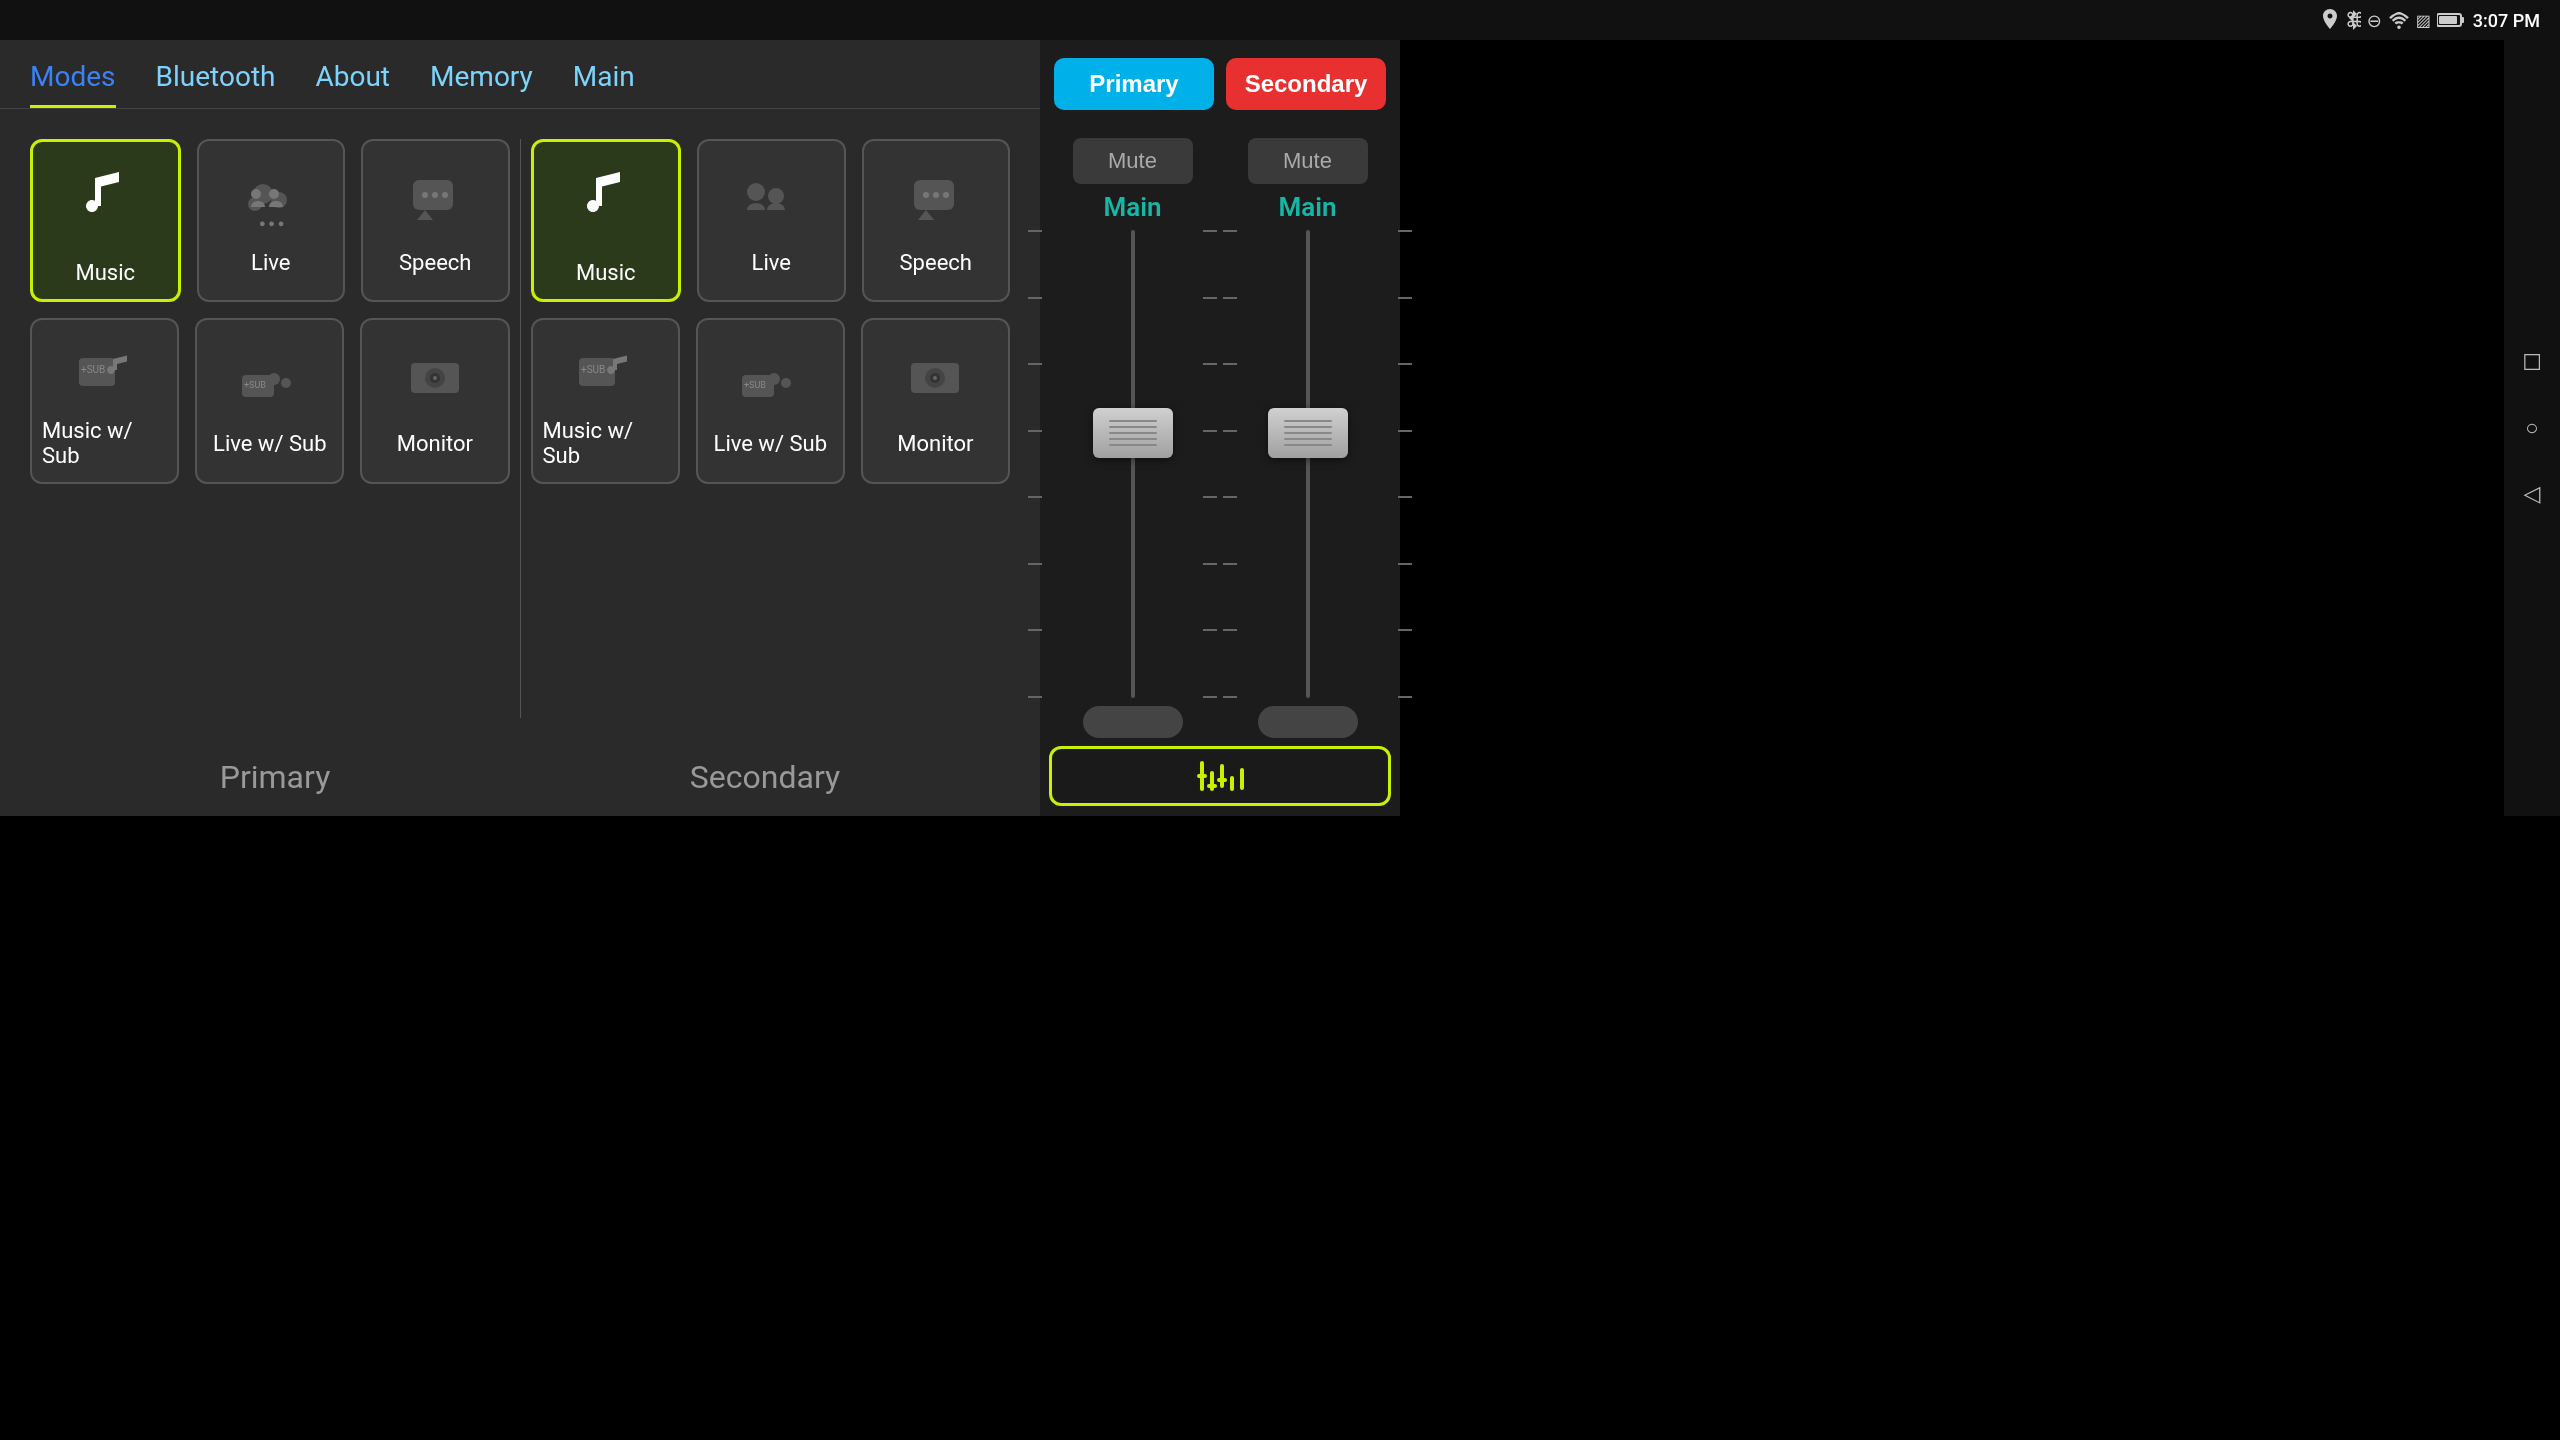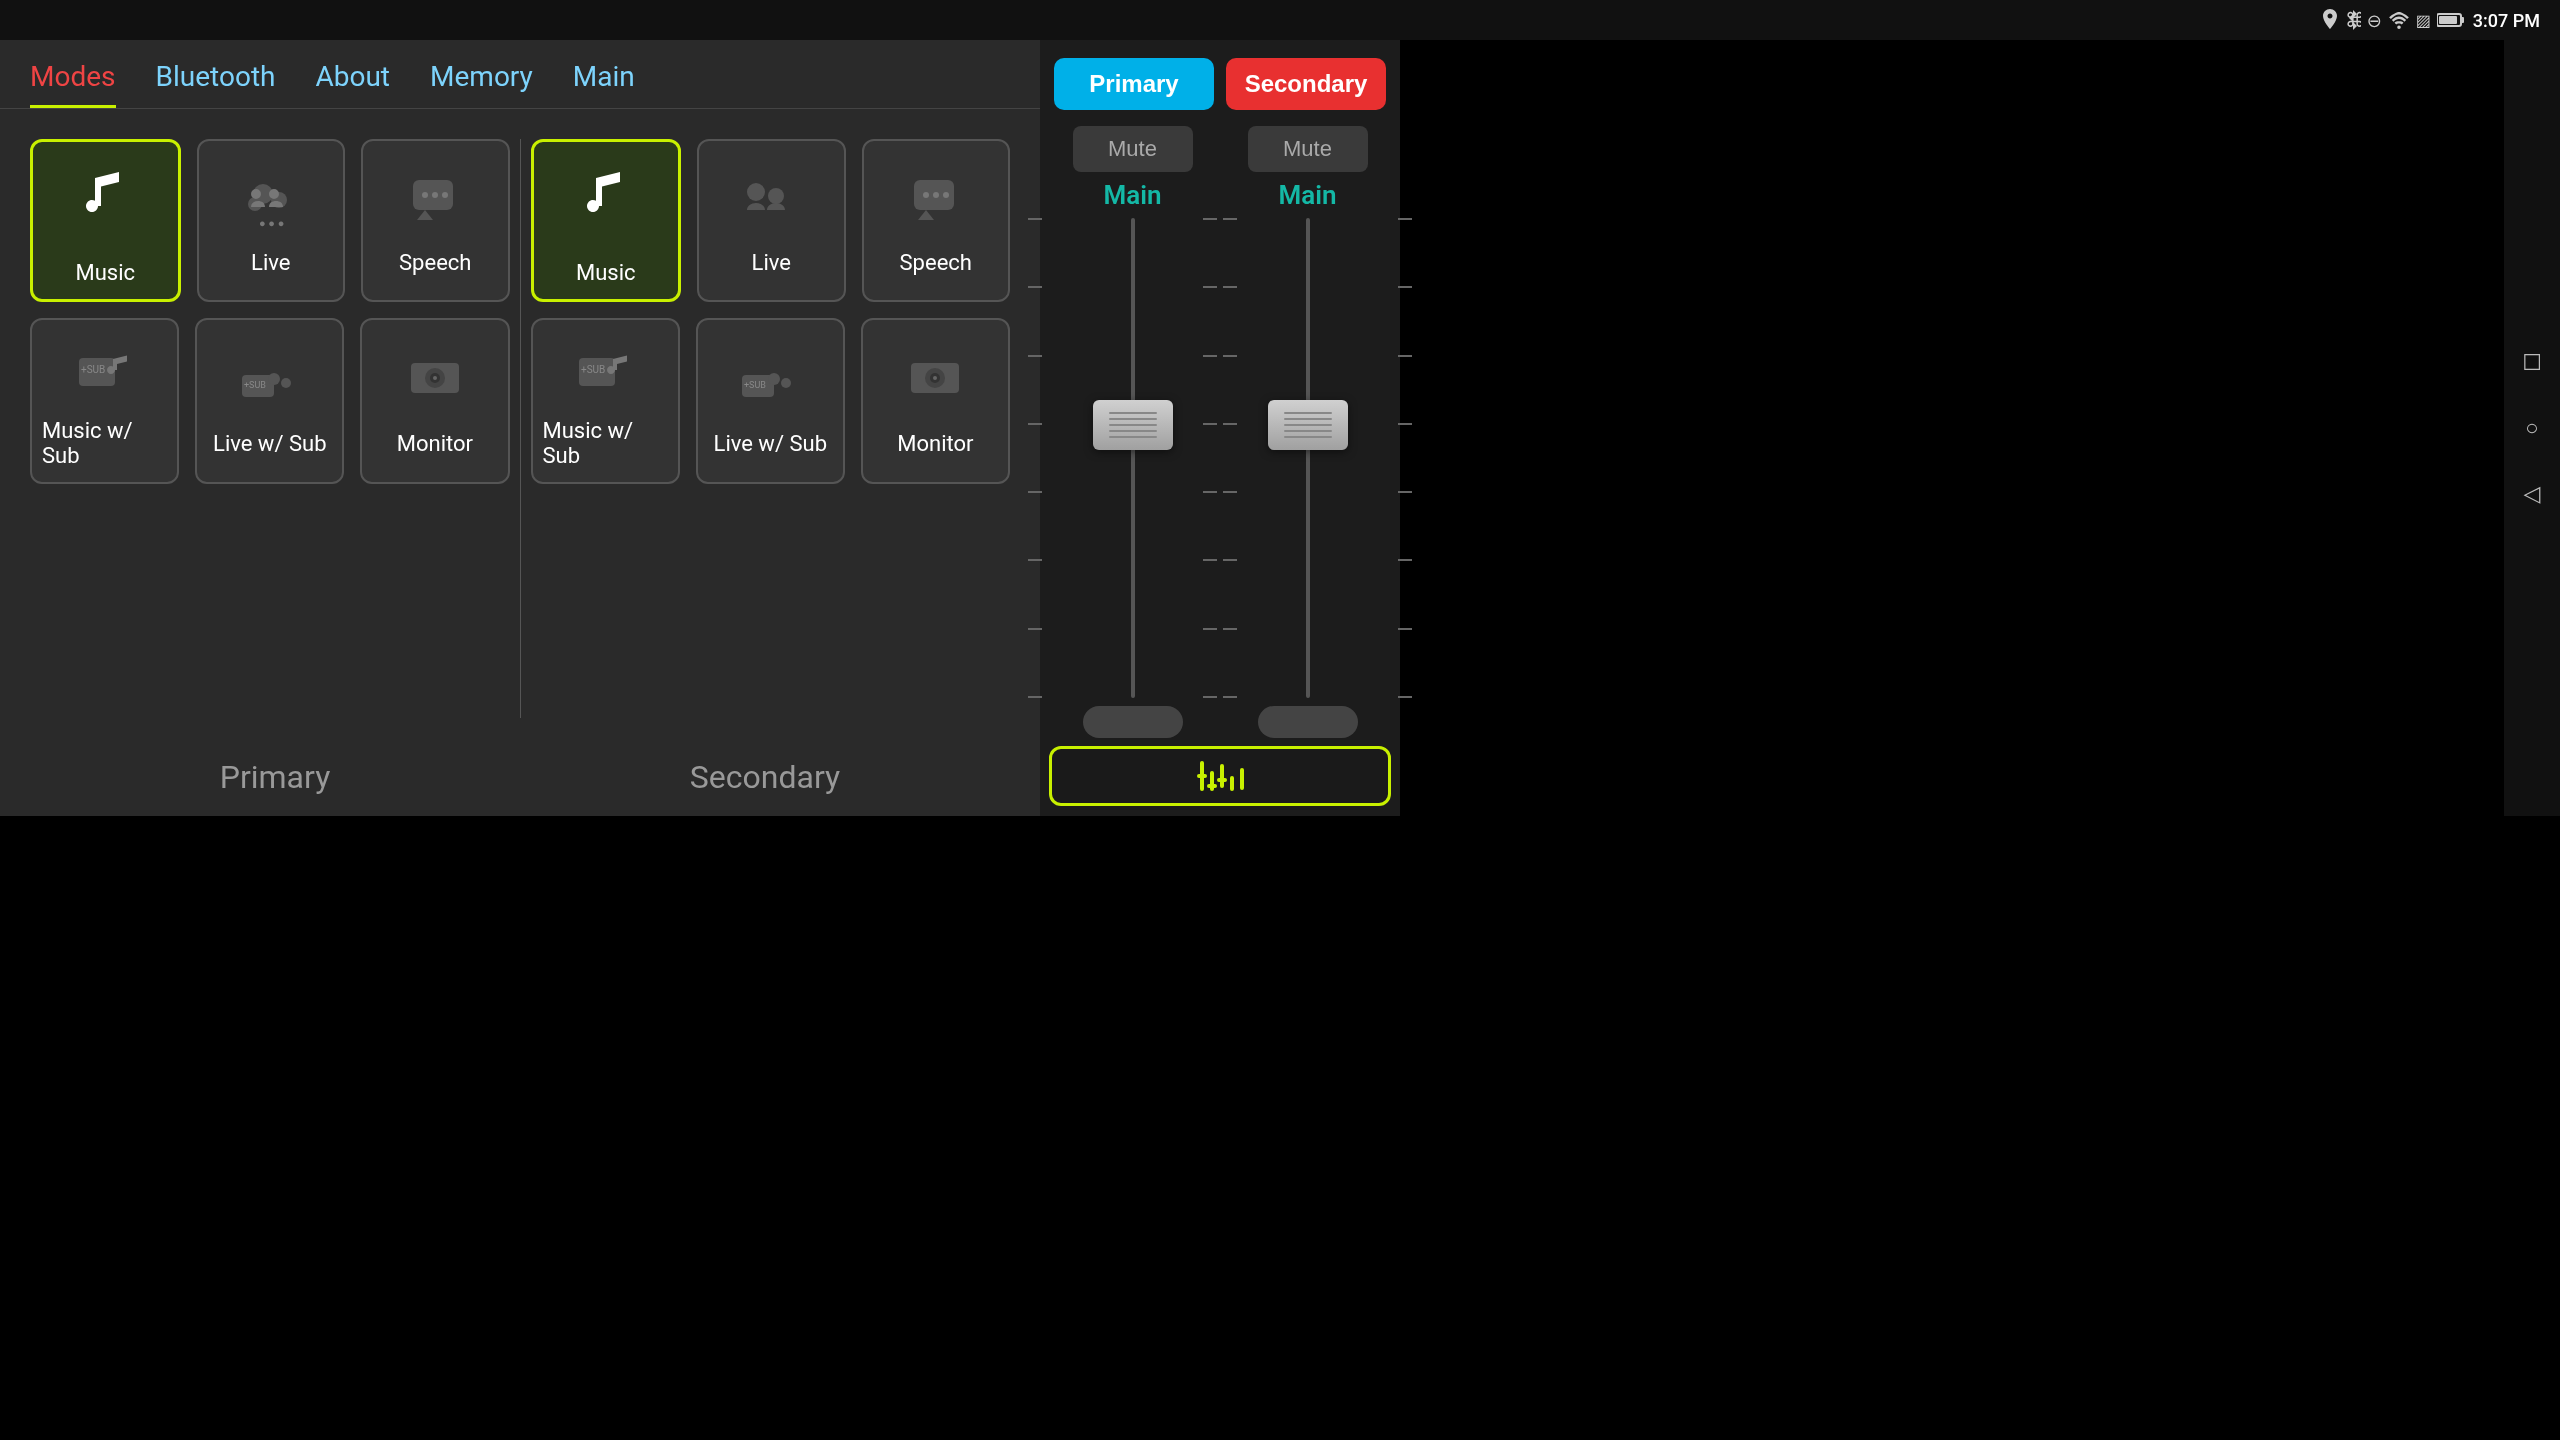--- a/index.html
+++ b/index.html
@@ -56,21 +56,21 @@
     }
     .tab {
       font-size: 28px;
       color: #7dd3fc;
       padding-bottom: 12px;
       cursor: pointer;
       border-bottom: 3px solid transparent;
       white-space: nowrap;
     }
     .tab.active {
-      color: #ef4444;
+      color: #3b82f6;
       border-bottom: 3px solid #c8f000;
       text-align: center;
     }
 
     
     .modes-area {
       flex: 1;
       display: flex;
       flex-direction: column;
       padding: 30px;
@@ -201,21 +201,21 @@
 
     .mute-btn {
       width: 120px;
       height: 46px;
       background: #3a3a3a;
       border: none;
       border-radius: 8px;
       color: #aaa;
       font-size: 22px;
       cursor: pointer;
-      margin-top: 8px;
+      margin-top: 20px;
     }
 
     .channel-label {
       color: #14b8a6;
       font-size: 26px;
       font-weight: 600;
     }
 
     .fader-track {
       flex: 1;

